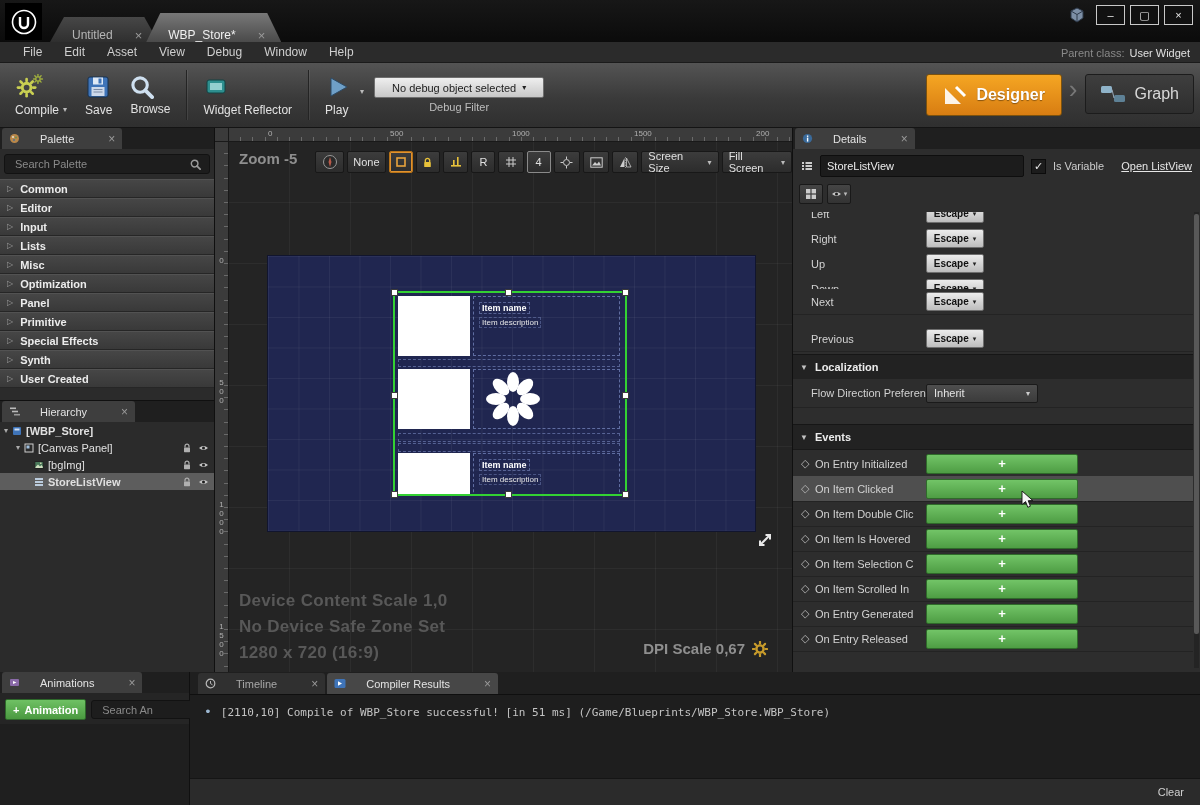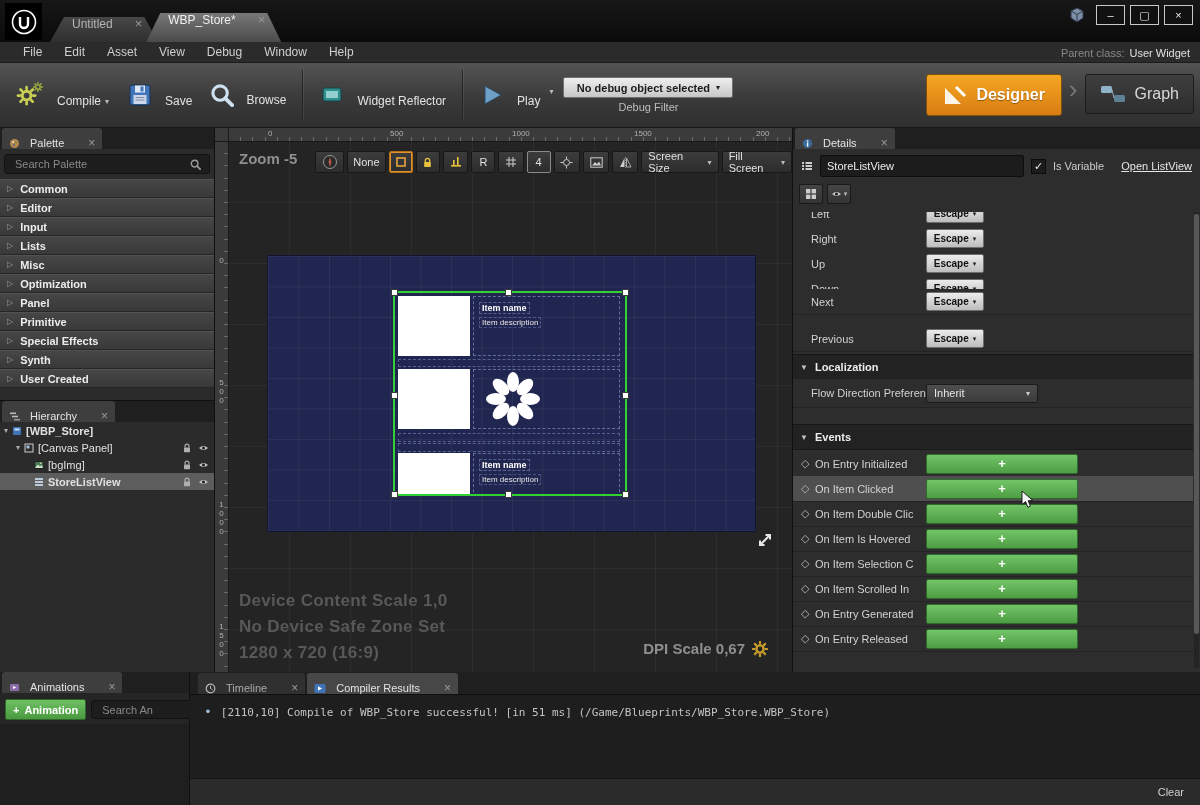--- a/index.html
+++ b/index.html
@@ -4,54 +4,54 @@
 <style>
   html,body{margin:0;padding:0}
   body{width:1200px;height:805px;overflow:hidden;background:#141414;font-family:"Liberation Sans","DejaVu Sans",sans-serif}
   #app{position:relative;width:1200px;height:805px;background:#262626;color:#ccc;font-size:12px;user-select:none}
   .ic{display:inline-block;vertical-align:middle;flex:none}
 
   
   #titlebar{position:absolute;inset:0 0 auto 0;height:42px;background:linear-gradient(#171717,#0b0b0b)}
   #ue-logo{position:absolute;left:5px;top:3px;width:37px;height:37px;background:#000;display:flex;align-items:center;justify-content:center}
   #doc-tabs{position:absolute;left:50px;bottom:0;display:flex;align-items:flex-end}
-  .doc-tab{position:relative;display:flex;align-items:flex-start;height:25px;padding:0 16px 0 22px;margin-right:-12px;color:#b5b5b5;font-size:12px;background:linear-gradient(#474747,#2f2f2f);clip-path:polygon(14px 0,calc(100% - 14px) 0,100% 100%,0 100%)}
+  .doc-tab{position:relative;display:flex;align-items:flex-end;height:25px;padding:0 16px 0 22px;margin-right:-12px;color:#b5b5b5;font-size:12px;background:linear-gradient(#474747,#2f2f2f);clip-path:polygon(14px 0,calc(100% - 14px) 0,100% 100%,0 100%)}
   .doc-tab.active{height:29px;background:linear-gradient(#787878,#4a4a4a);color:#f0f0f0;z-index:2}
   .tab-close{margin-left:22px;color:#9a9a9a;font-size:13px;line-height:1}
   #win-controls{position:absolute;right:7px;top:5px;display:flex;align-items:center;gap:5px}
   .win-btn{width:27px;height:18px;border:1px solid #c9c9c9;background:#111;color:#eee;font-size:11px;display:flex;align-items:center;justify-content:center}
 
   
   #menubar{position:absolute;left:0;top:42px;width:1200px;height:21px;background:#2b2b2b;border-bottom:1px solid #1b1b1b;display:flex;align-items:center;padding-left:12px;box-sizing:border-box}
   .menu-item{padding:0 11px;height:100%;display:flex;align-items:center;color:#cfcfcf}
   #parent-class{position:absolute;right:10px;top:0;height:21px;display:flex;align-items:center;gap:5px;font-size:11px}
   #parent-class .k{color:#8a8a8a}
   #parent-class .v{color:#e0e0e0;}
 
   
   #toolbar{position:absolute;left:0;top:63px;width:1200px;height:65px;background:linear-gradient(#545454,#3a3a3a 55%,#2f2f2f);border-bottom:1px solid #141414;display:flex;align-items:center;padding:0 6px;box-sizing:border-box}
-  .tb-btn{display:flex;flex-direction:row;align-items:flex-end;justify-content:center;gap:12px;padding:3px 9px;color:#e2e2e2;font-size:12px}
+  .tb-btn{display:flex;flex-direction:column;align-items:flex-start;justify-content:center;gap:3px;padding:3px 9px;color:#e2e2e2;font-size:12px}
   .tb-lblrow{display:flex;align-items:center;gap:4px}
   .tb-caret{font-size:8px;color:#bbb}
   .tb-sep{width:1px;align-self:stretch;margin:7px;background:#242424;box-shadow:1px 0 0 rgba(255,255,255,.08)}
   #debug-group{display:flex;flex-direction:column;align-items:center;gap:3px;margin-left:10px}
-  #debug-dd{width:168px;height:19px;background:linear-gradient(#efefef,#c7c7c7);border:1px solid #6f6f6f;border-radius:2px;color:#1c1c1c;font-size:11px;font-weight:bold;display:flex;align-items:center;justify-content:center;gap:6px}
+  #debug-dd{width:168px;height:19px;background:linear-gradient(#efefef,#c7c7c7);border:1px solid #6f6f6f;border-radius:2px;color:#1c1c1c;font-size:11px;font-weight:normal;display:flex;align-items:center;justify-content:center;gap:6px}
   #debug-dd .car{font-size:8px;color:#222}
   #debug-label{font-size:11px;color:#bdbdbd}
   #mode-group{margin-left:auto;display:flex;align-items:flex-start;}
   #designer-btn{display:flex;align-items:center;gap:9px;height:40px;padding:0 16px;background:linear-gradient(#f5a623,#d87d12);border:1px solid #7c520e;border-radius:3px;color:#fff;font-size:16px;font-weight:bold;text-shadow:0 1px 1px rgba(0,0,0,.4)}
   #graph-btn{display:flex;align-items:center;gap:9px;height:38px;padding:0 14px;background:linear-gradient(#3e3e3e,#2e2e2e);border:1px solid #1c1c1c;border-radius:3px;color:#d8d8d8;font-size:16px}
   #mode-chevron{font-size:26px;color:#777;margin:0 7px}
 
   
   .side-panel{position:absolute;left:0;width:215px;background:#2b2b2b;border-right:1px solid #101010;box-sizing:border-box;overflow:hidden}
   #palette{top:128px;height:272px}
   #hierarchy{top:400px;height:272px;border-top:1px solid #101010}
   .panel-tabbar{height:21px;background:#1f1f1f;display:flex;align-items:flex-end;padding-left:2px}
-  .panel-tab{height:21px;display:flex;align-items:flex-end;gap:10px;padding:0 7px;background:#3e3e3e;border-radius:3px 3px 0 0;color:#e3e3e3;font-size:11px}
+  .panel-tab{height:21px;display:flex;align-items:center;gap:20px;padding:0 7px;background:#3e3e3e;border-radius:3px 3px 0 0;color:#e3e3e3;font-size:11px}
   .panel-tab.inactive{background:#303030;color:#a8a8a8}
   .panel-tab .tab-close{margin-left:14px;font-size:12px}
   .searchbox{margin:5px 4px;height:20px;background:#1d1d1d;border:1px solid #121212;border-radius:3px;display:flex;align-items:center;padding:0 8px;gap:6px;box-sizing:border-box}
   .searchbox input{flex:1;min-width:0;background:transparent;border:0;outline:0;color:#cfcfcf;font-size:11px;font-family:inherit}
   .searchbox input::placeholder{color:#8a8a8a}
   .pal-cat{height:17px;display:flex;align-items:center;gap:7px;padding:0 7px;background:linear-gradient(#464646,#393939);border-top:1px solid #525252;border-bottom:1px solid #262626;color:#ececec;font-weight:bold;font-size:11px}
   .pal-tri{color:#9c9c9c;font-size:8px}
   .hi-row{height:17px;display:flex;align-items:center;gap:4px;padding-right:5px;font-size:11px;color:#e0e0e0;white-space:nowrap}
   .hi-row .hi-icons{margin-left:auto;display:flex;align-items:center;gap:6px;color:#b9b9b9}
   .hi-row.selected{background:#5d5d5d}

